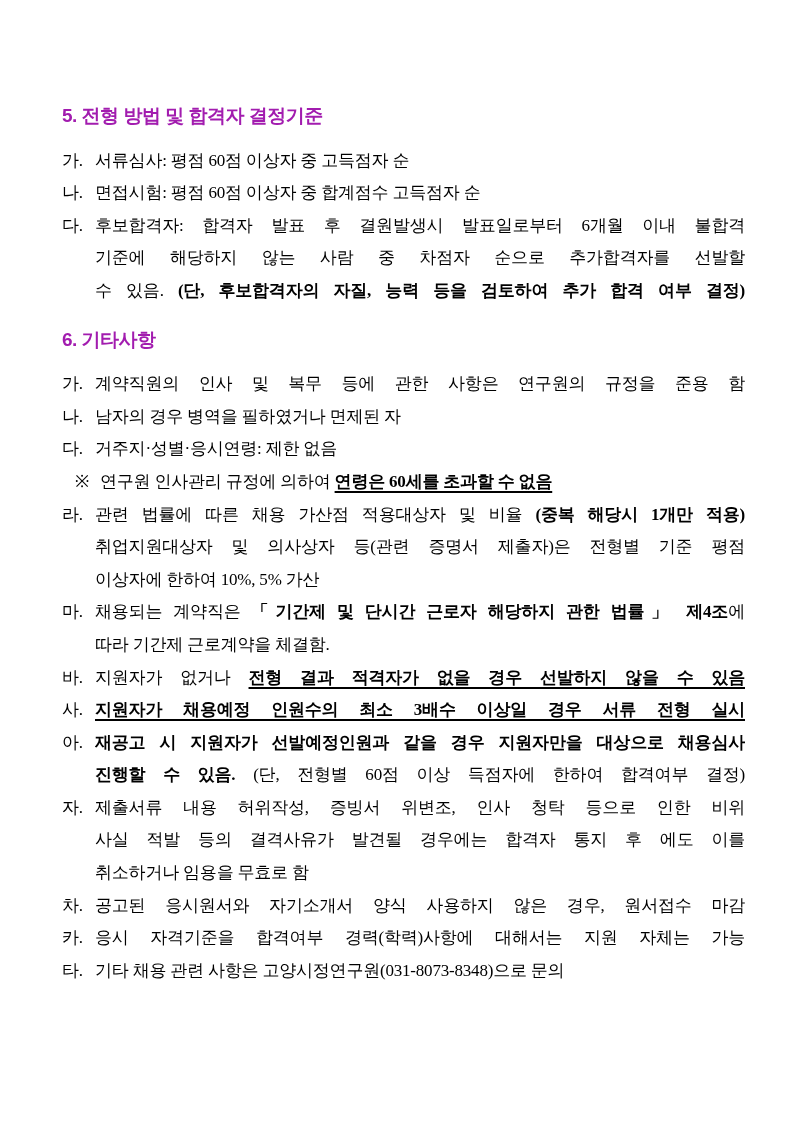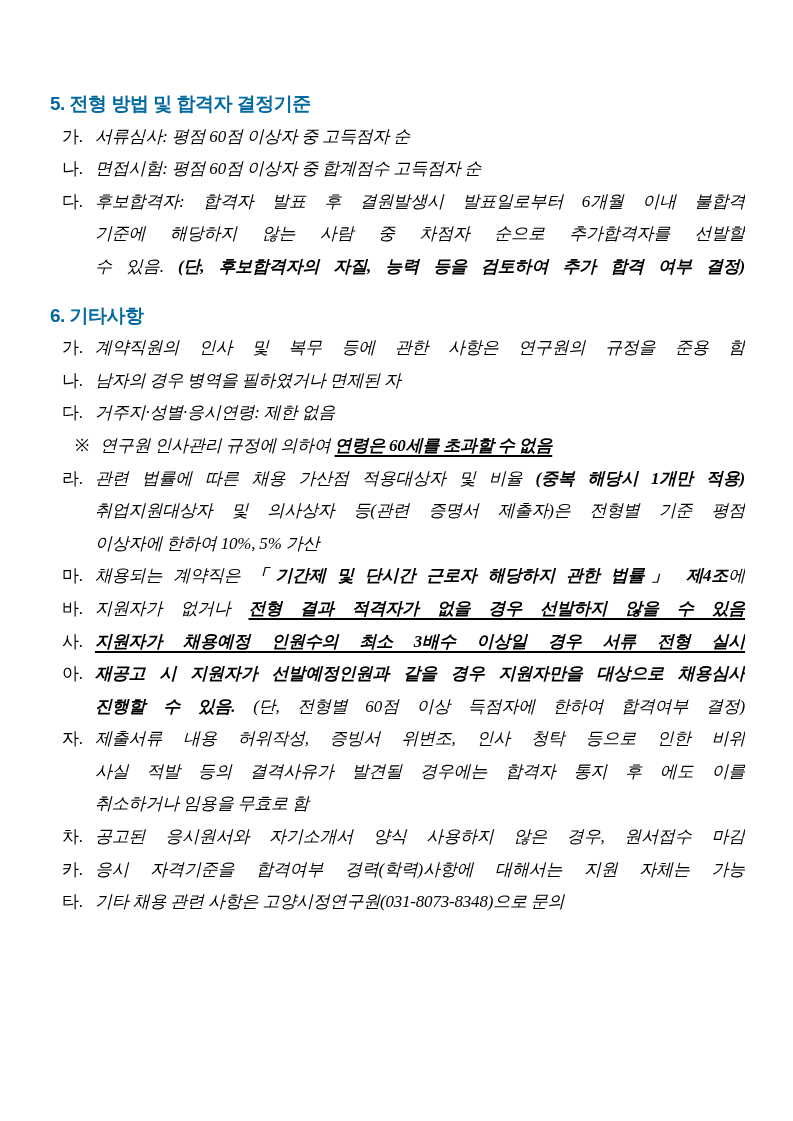--- a/index.html
+++ b/index.html
@@ -14,27 +14,27 @@
     box-sizing: border-box;
     background: #ffffff;
     color: #000000;
     padding: 88px 48px 0 50px;
     font-family: "Liberation Serif", "DejaVu Serif", serif;
     overflow: hidden;
   }
   .sec { margin: 0; }
   .sec-gap { margin-top: 16px; }
   .sec-title {
-    margin: 0;
+    margin: 12px;
     font-family: "Liberation Sans", "DejaVu Sans", sans-serif;
     font-weight: 700;
     font-size: 19px;
     line-height: 32.6px;
     letter-spacing: -0.5px;
-    color: #0369a1;
+    color: #a21caf;
   }
   .item {
     position: relative;
     margin-left: 12px;
     padding-left: 33px;
     font-size: 17px;
     line-height: 32.6px;
     letter-spacing: -0.2px;
   }
   .item.note {
@@ -45,21 +45,20 @@
     position: absolute;
     left: 0;
     top: 0;
     width: 33px;
     white-space: nowrap;
   }
   .item.note .item-label { width: 25px; }
   .line {
     height: 32.6px;
     overflow: hidden;
-    font-style: italic;
   }
   .line.just {
     text-align: justify;
     text-align-last: justify;
   }
   .run { font-weight: 400; }
   .run.b { font-weight: 700; margin-top: 21px; }
   .run.u {
     text-decoration: underline;
     text-decoration-thickness: 1.5px;
@@ -108,20 +107,21 @@
         </div>
         <div class="item">
           <span class="item-label">라.</span>
           <div class="line just"><span class="run">관련 법률에 따른 채용 가산점 적용대상자 및 비율 </span><span class="run b">(중복 해당시 1개만 적용)</span></div>
           <div class="line just"><span class="run">취업지원대상자 및 의사상자 등(관련 증명서 제출자)은 전형별 기준 평점</span></div>
           <div class="line"><span class="run">이상자에 한하여 10%, 5% 가산</span></div>
         </div>
         <div class="item">
           <span class="item-label">마.</span>
           <div class="line just"><span class="run">채용되는 계약직은 </span><span class="run b">「기간제 및 단시간 근로자 해당하지 관한 법률」 제4조</span><span class="run">에</span></div>
+          <div class="line"><span class="run">따라 기간제 근로계약을 체결함.</span></div>
         </div>
         <div class="item">
           <span class="item-label">바.</span>
           <div class="line just"><span class="run">지원자가 없거나 </span><span class="run b u">전형 결과 적격자가 없을 경우 선발하지 않을 수 있음</span></div>
         </div>
         <div class="item">
           <span class="item-label">사.</span>
           <div class="line just"><span class="run b u">지원자가 채용예정 인원수의 최소 3배수 이상일 경우 서류 전형 실시</span></div>
         </div>
         <div class="item">

